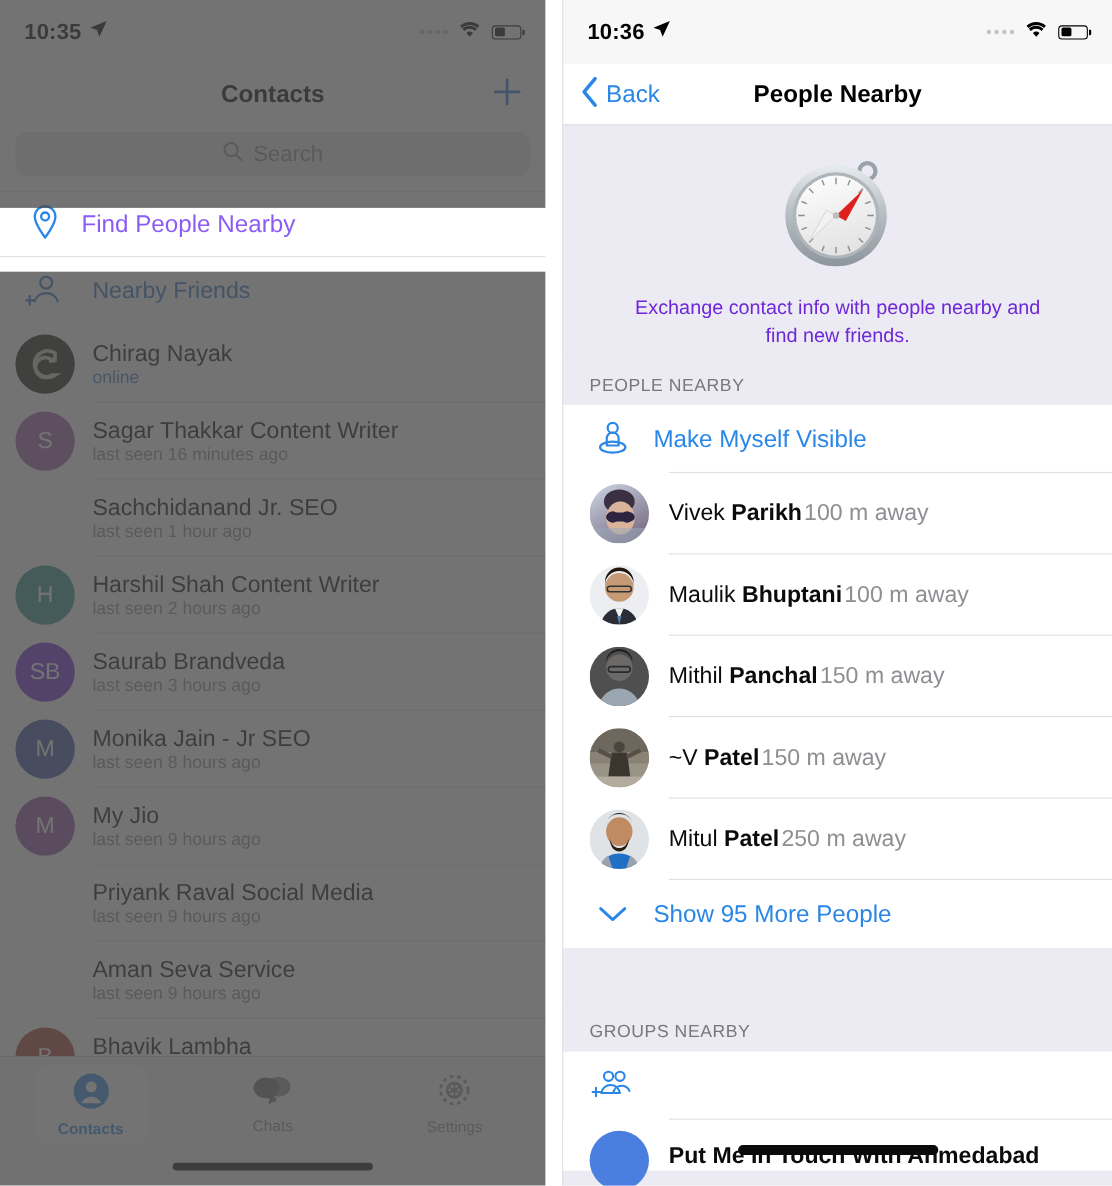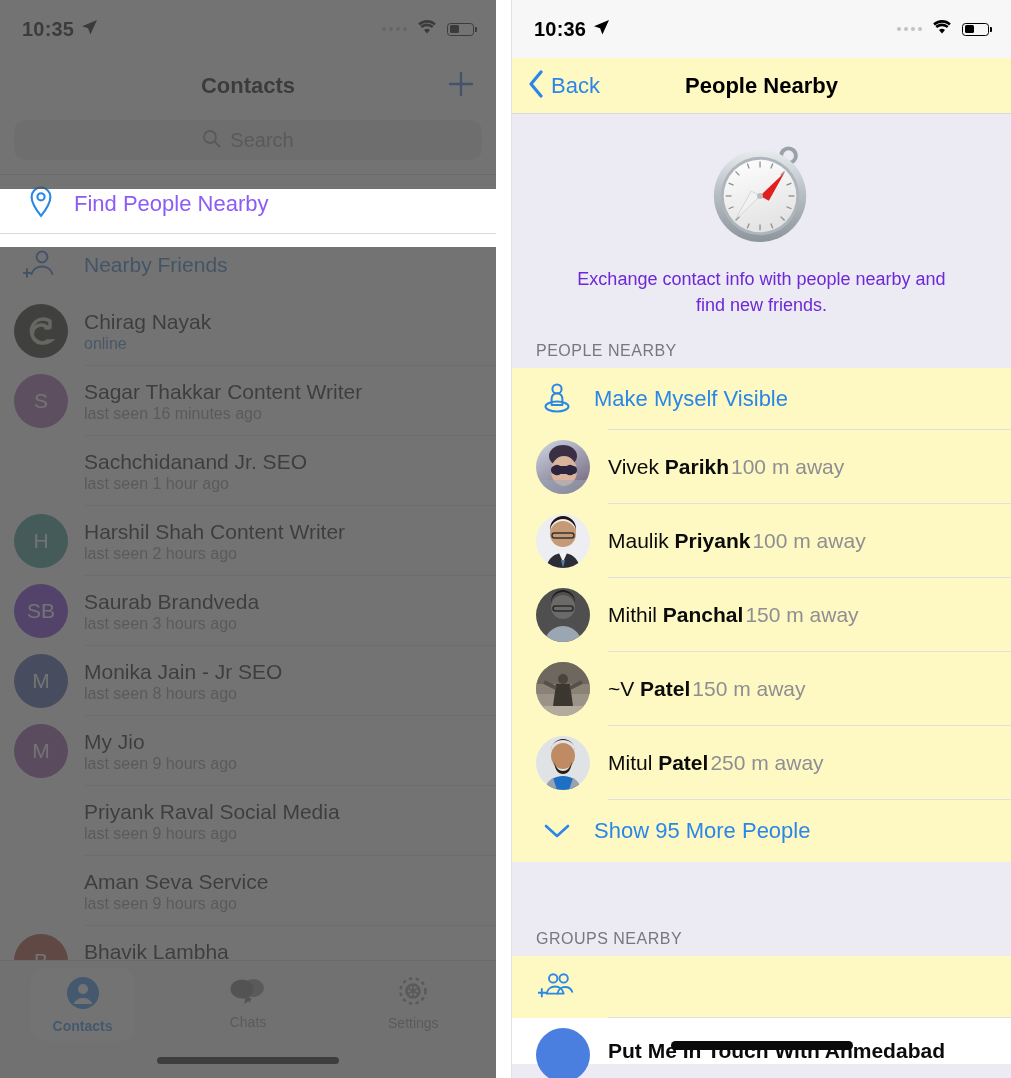--- a/index.html
+++ b/index.html
@@ -92,31 +92,31 @@
   .dim-top{top:0;height:189px;}
   .dim-bot{top:247px;bottom:0;}
 
   
   .right-phone{
     position:absolute; left:511px; top:0; width:500px; height:1078px;
     background:#eceaf2; overflow:hidden;
     border-left:1px solid #e2e2e2;
   }
   .r-statusbar{ height:58px; display:flex;align-items:center;padding:0 22px;background:#f7f7f8;}
-  .r-nav{height:56px;background:#fef9c3;display:flex;align-items:center;justify-content:center;position:relative;border-bottom:1px solid #d8d8da;}
+  .r-nav{height:56px;background:#ffffff;display:flex;align-items:center;justify-content:center;position:relative;border-bottom:1px solid #d8d8da;}
   .r-nav-title{font-size:22px;font-weight:bold;color:#000;}
   .r-back{position:absolute;left:16px;top:50%;transform:translateY(-50%);display:flex;align-items:center;gap:7px;cursor:pointer;}
   .r-back-lbl{font-size:22px;color:#2a87e8;}
 
   .r-hero{background:#eceaf2;padding:26px 0 8px;text-align:center;}
   .compass{width:108px;height:108px;margin:0 auto;display:block;}
   .r-hero-txt{font-size:18px;color:#6d28d9;line-height:1.45;padding:18px 60px 0;}
 
   .r-sectionhdr{font-size:16px;color:#77777c;letter-spacing:0.5px;padding:16px 24px 8px;background:#eceaf2;}
-  .r-card{background:#fef9c3;}
+  .r-card{background:#ffffff;}
   .r-toprow{height:62px;display:flex;align-items:center;padding-left:26px;position:relative;}
   .r-toprow .ln{position:absolute;left:96px;right:0;bottom:0;height:1px;background:#e0e0e2;}
   .r-toprow-lbl{font-size:22px;color:#2a87e8;margin-left:18px;}
   .r-person{height:74px;display:flex;align-items:center;padding-left:24px;position:relative;}
   .r-person .ln{position:absolute;left:96px;right:0;bottom:0;height:1px;background:#e0e0e2;}
   .r-ava{width:54px;height:54px;border-radius:50%;flex:0 0 54px;margin-right:18px;overflow:hidden;position:relative;}
   .r-ptxt{display:flex;flex-direction:row;gap:2px;}
   .r-pname{font-size:21px;color:#0b0b0b;}
   .r-pname b{font-weight:bold;}
   .r-pname span.f{font-weight:normal;}
@@ -468,21 +468,21 @@
             <div class="r-ava"><svg width="54" height="54" viewBox="0 0 54 54">
                 <rect width="54" height="54" fill="#eceef1"></rect>
                 <ellipse cx="27" cy="20" rx="13" ry="13" fill="#c79a76"></ellipse>
                 <path d="M14 18a13 13 0 0 1 26 0v-3a13 13 0 0 0-26 0z" fill="#20160f"></path>
                 <rect x="16" y="19" width="22" height="5" rx="2.5" fill="none" stroke="#333" stroke-width="1.4"></rect>
                 <path d="M10 54c2-10 9-15 17-15s15 5 17 15z" fill="#2a2d35"></path>
                 <path d="M23 39l4 9 4-9z" fill="#f3f3f3"></path>
                 <path d="M25 46h4l-2 8z" fill="#5b7ea8"></path>
               </svg></div>
             <div class="r-ptxt">
-              <div class="r-pname"><span class="f">Maulik </span><b>Priyank</b></div>
+              <div class="r-pname"><span class="f">Maulik </span><b>Bhuptani</b></div>
               <div class="r-pdist">100 m away</div>
             </div>
             <span class="ln"></span>
           </div>
           <div class="r-person">
             <div class="r-ava"><svg width="54" height="54" viewBox="0 0 54 54">
                 <rect width="54" height="54" fill="#4f4f4f"></rect>
                 <ellipse cx="27" cy="19" rx="12" ry="12" fill="#6b6a68"></ellipse>
                 <path d="M15 16a12 12 0 0 1 24 0v-2a12 12 0 0 0-24 0z" fill="#1e1e1e"></path>
                 <rect x="17" y="18" width="20" height="5" rx="2.5" fill="none" stroke="#2b2b2b" stroke-width="1.5"></rect>

